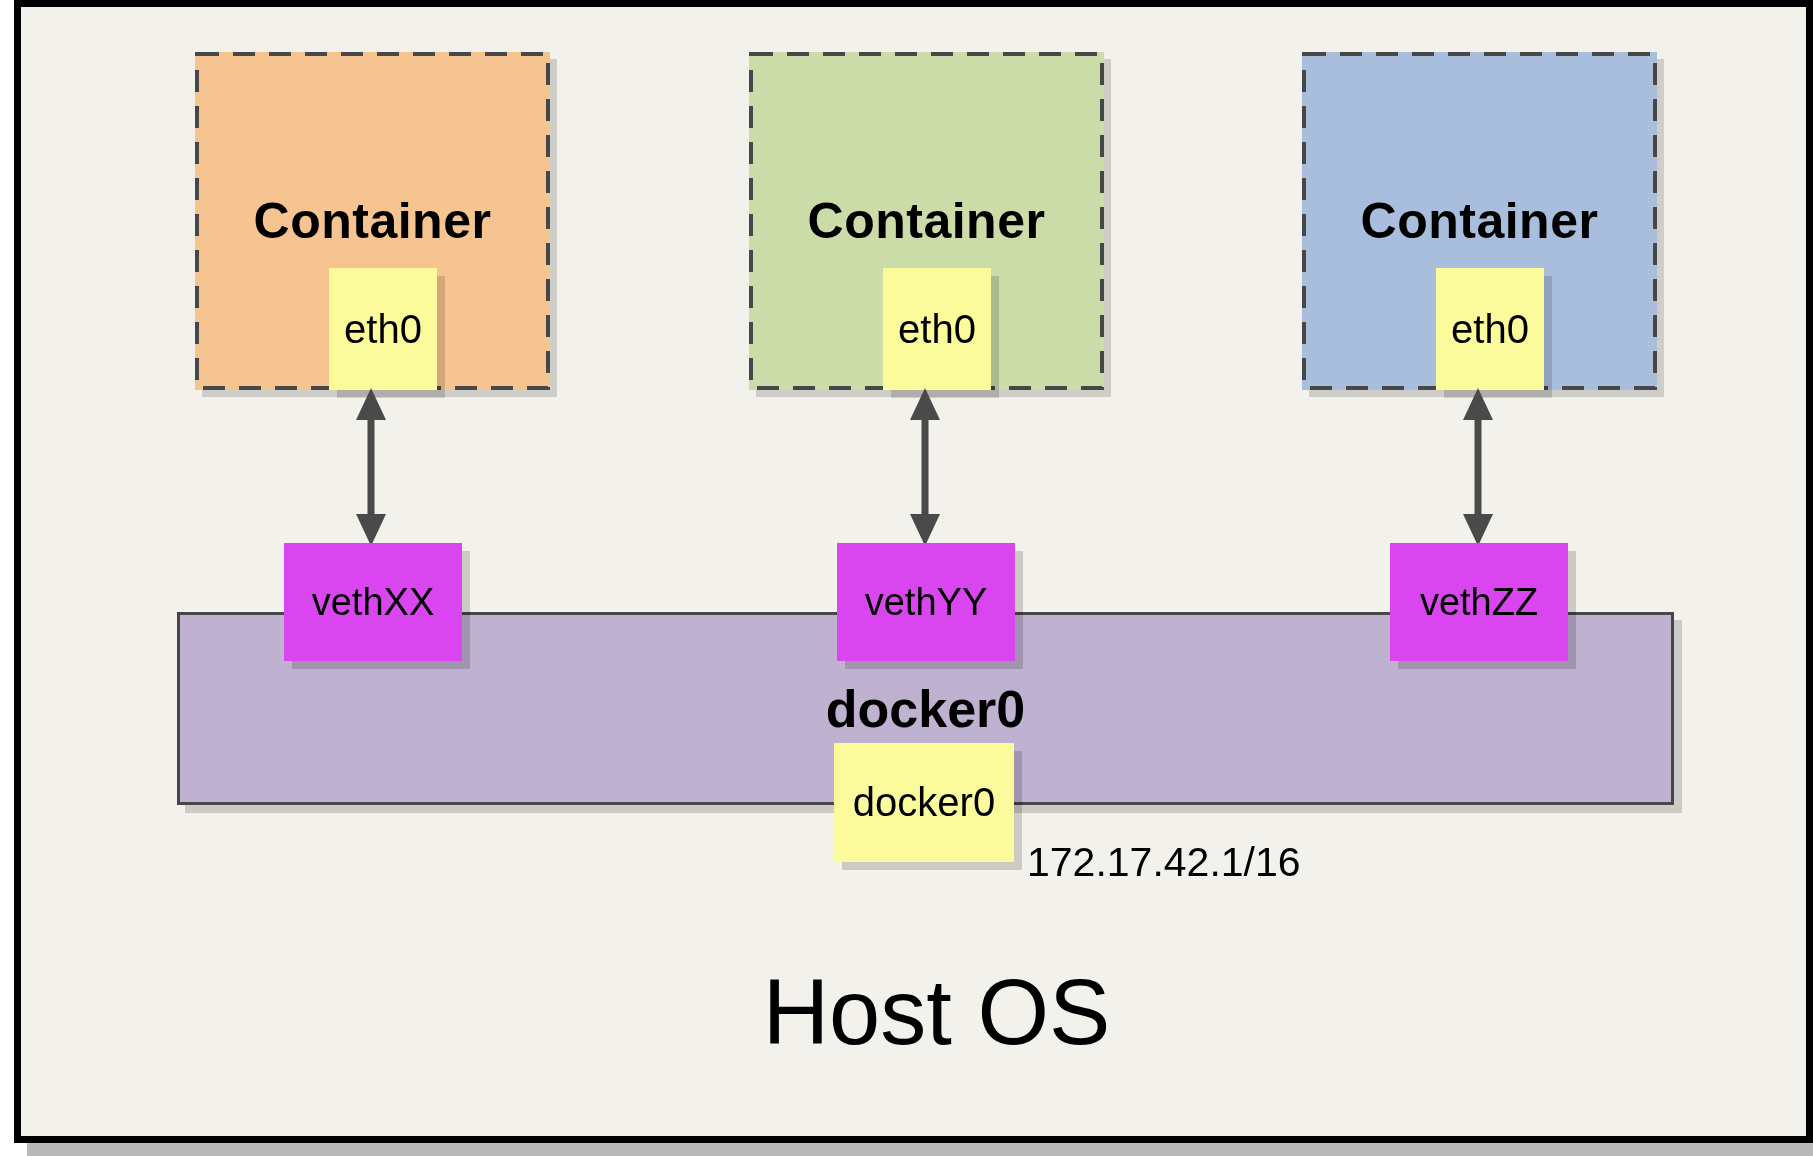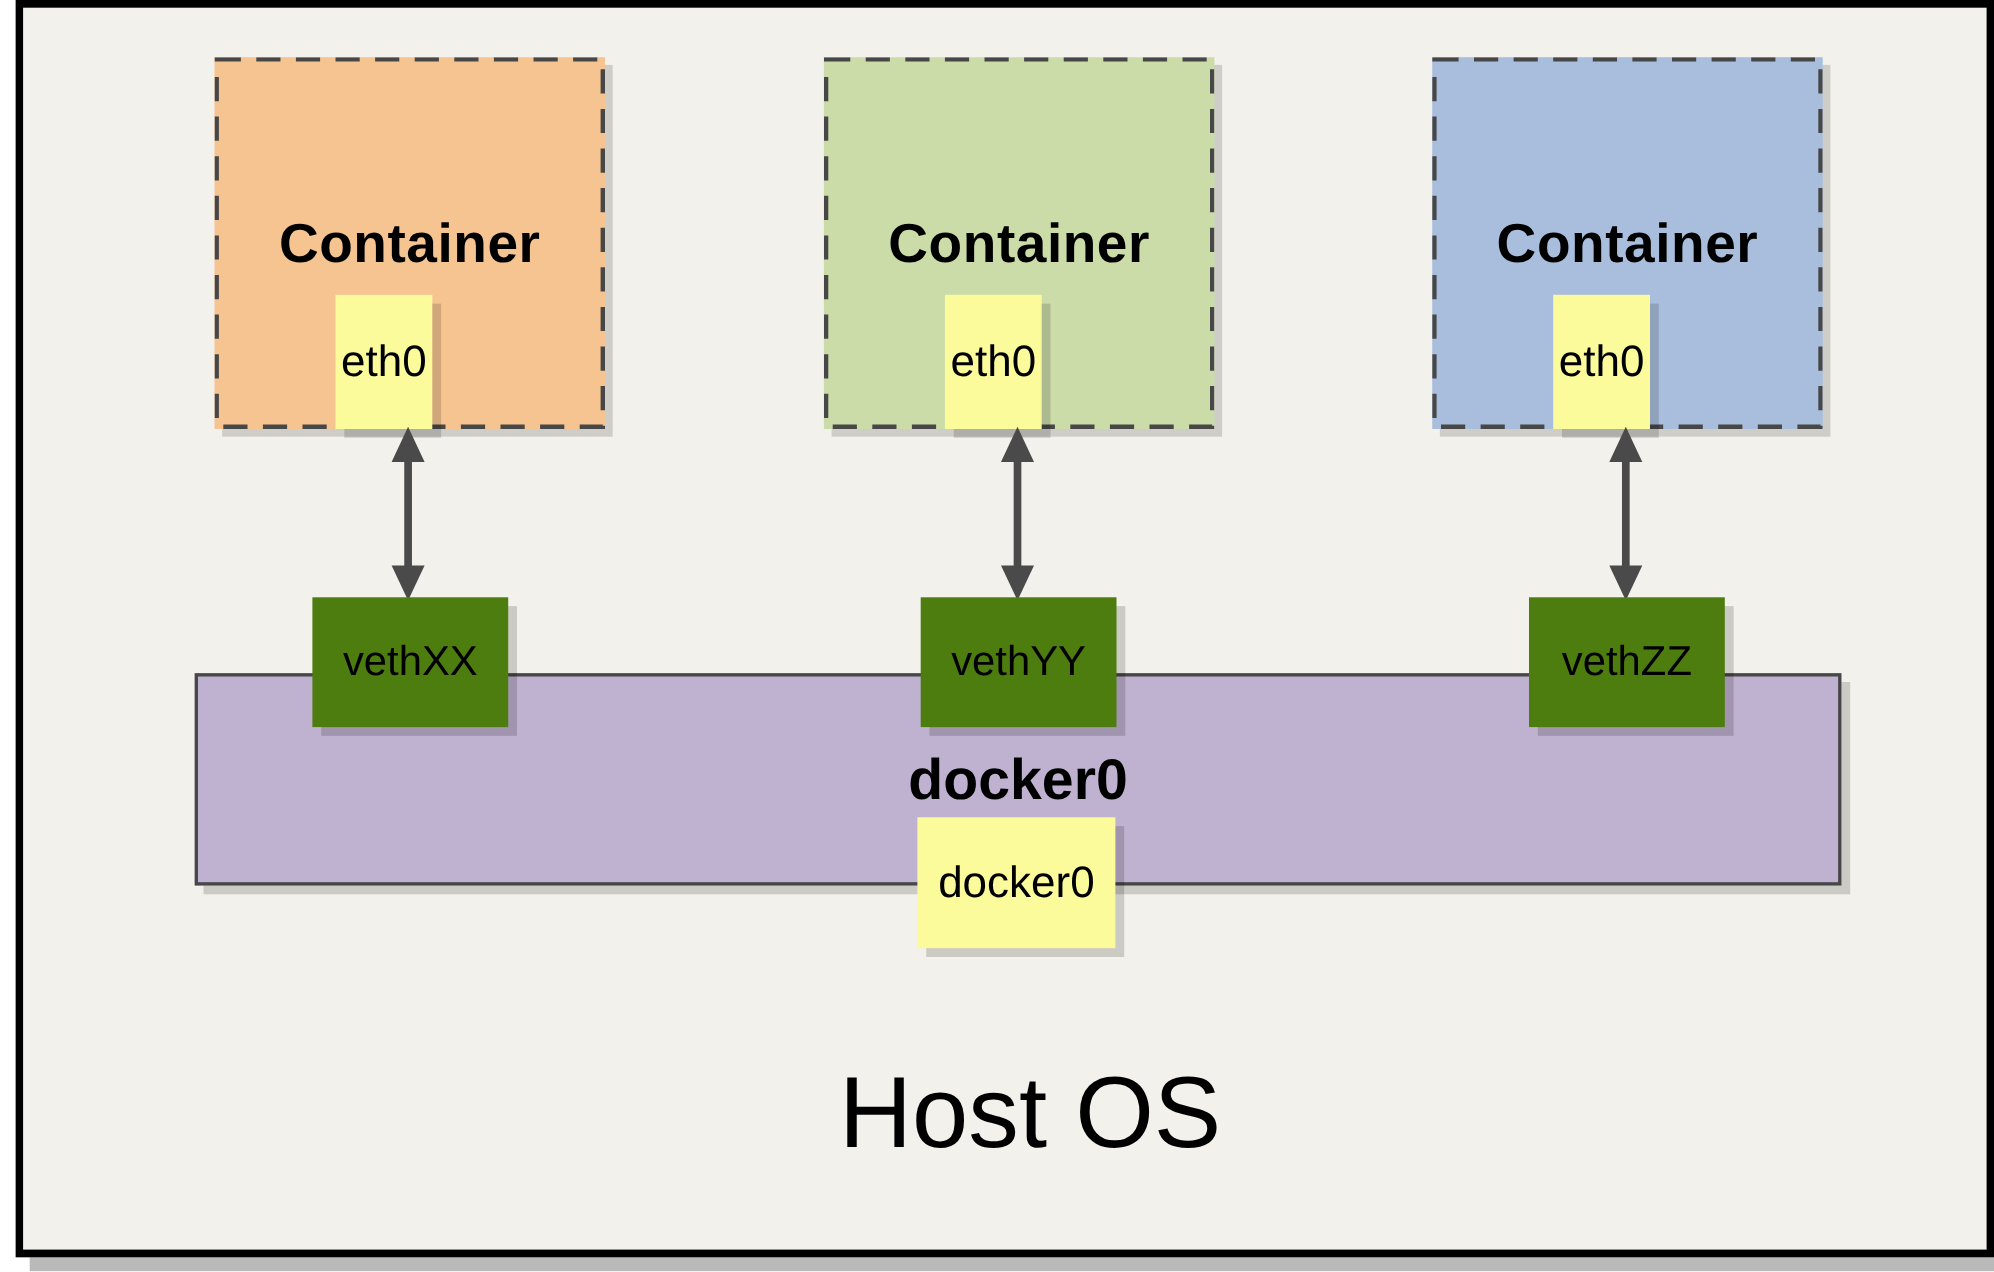--- a/index.html
+++ b/index.html
@@ -37,39 +37,39 @@
     width: 100%; height: 100%;
     pointer-events: none;
   }
   .container-title {
     font-size: 50px;
     font-weight: bold;
     letter-spacing: 0.5px;
   }
   .iface-box {
     position: absolute;
-    left: 110px; bottom: 0;
-    width: 88px; height: 122px;
+    left: 134px; bottom: 0;
+    width: 108px; height: 122px;
     background: #FBFB9C;
     box-shadow: 8px 8px 0 rgba(0,0,0,0.15);
     display: flex;
     align-items: center;
     justify-content: center;
     font-size: 40px;
   }
   .arrow {
     position: absolute;
     top: 388px;
     width: 44px; height: 158px;
   }
   .veth-box {
     position: absolute;
     top: 543px;
     width: 178px; height: 118px;
-    background: #4d7c0f;
+    background: #d946ef;
     box-shadow: 8px 8px 0 rgba(0,0,0,0.16);
     display: flex;
     align-items: center;
     justify-content: center;
     font-size: 38px;
     z-index: 3;
   }
   .bridge-bar {
     position: absolute;
     left: 163px; top: 612px;
@@ -178,16 +178,17 @@
     <span>vethZZ</span>
   </div>
   <div class="veth-box" style="left:823px;">
     <span>vethYY</span>
   </div>
 
   <div class="bridge-iface-box">
     <span>docker0</span>
   </div>
 
+  <div class="subnet-label">172.17.42.1/16</div>
 
   <div class="host-os-title">Host OS</div>
 
 </div>
 
 </body></html>

